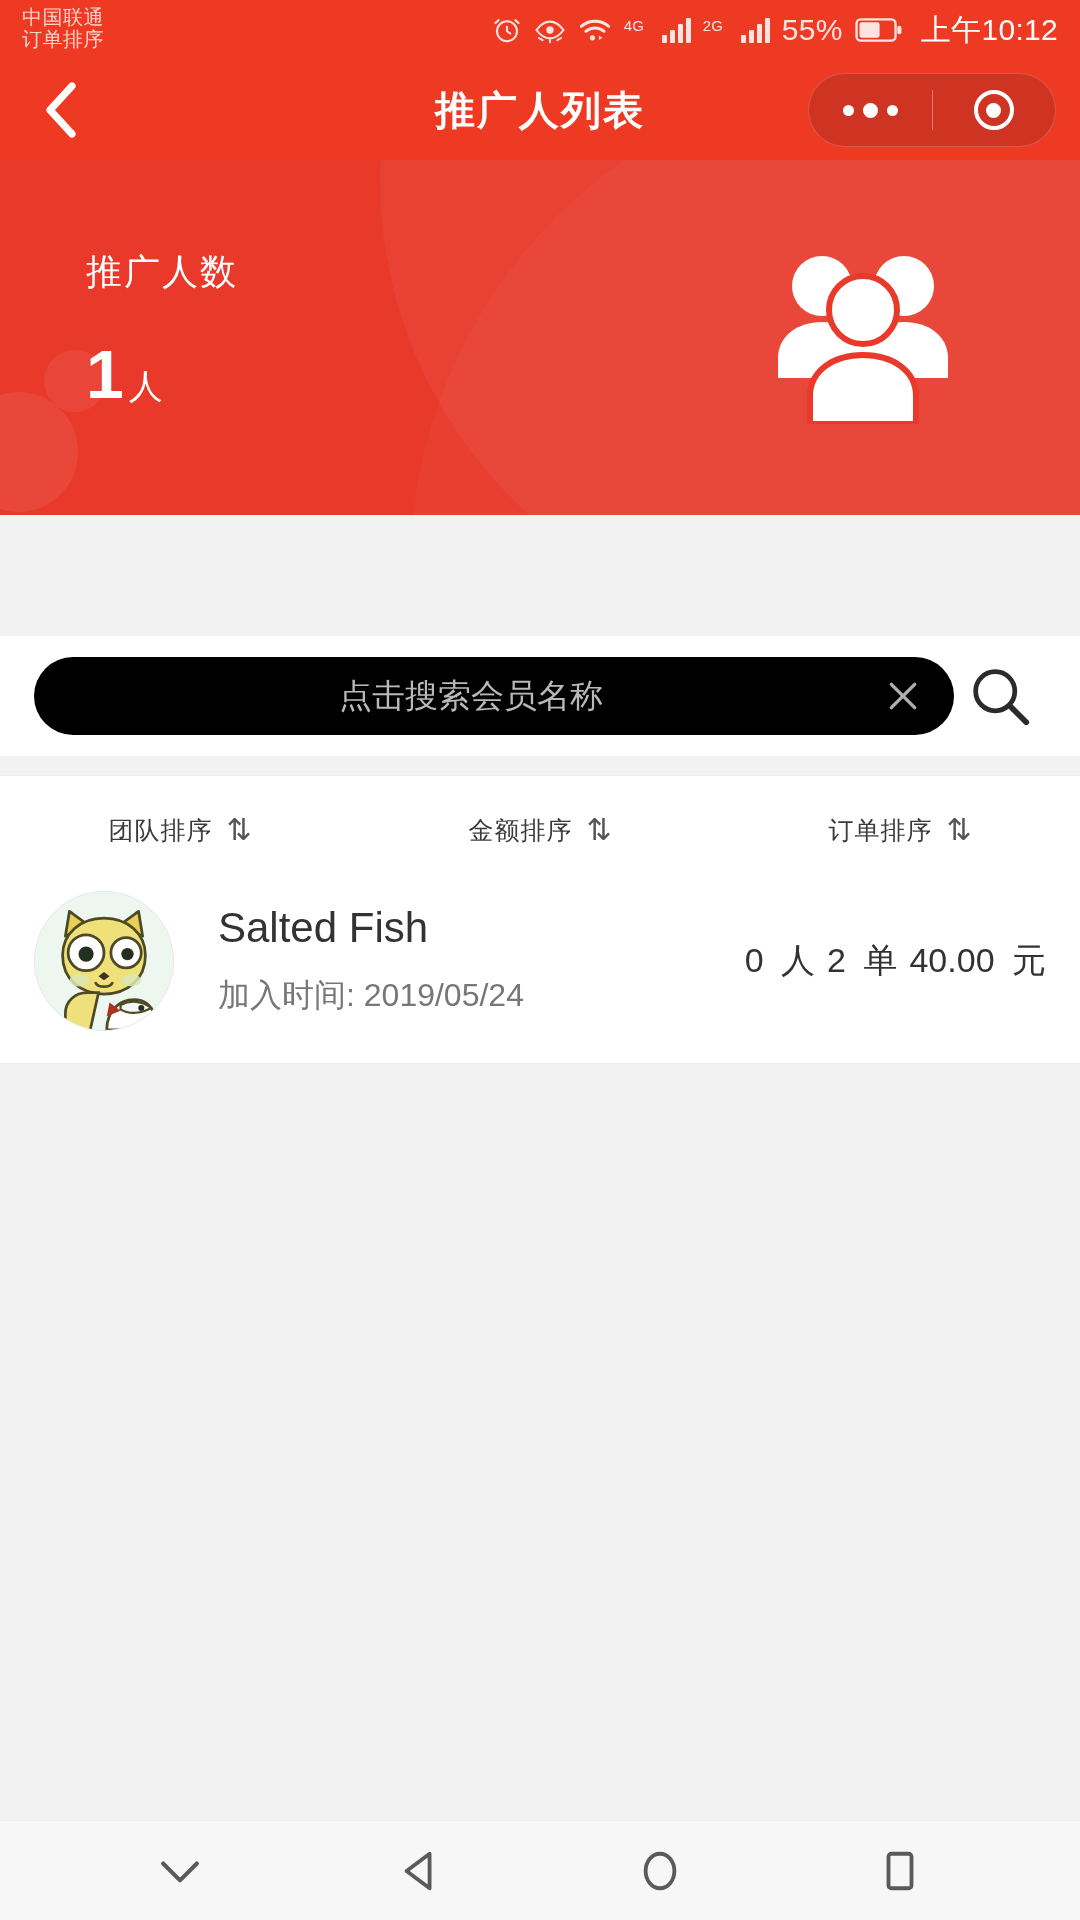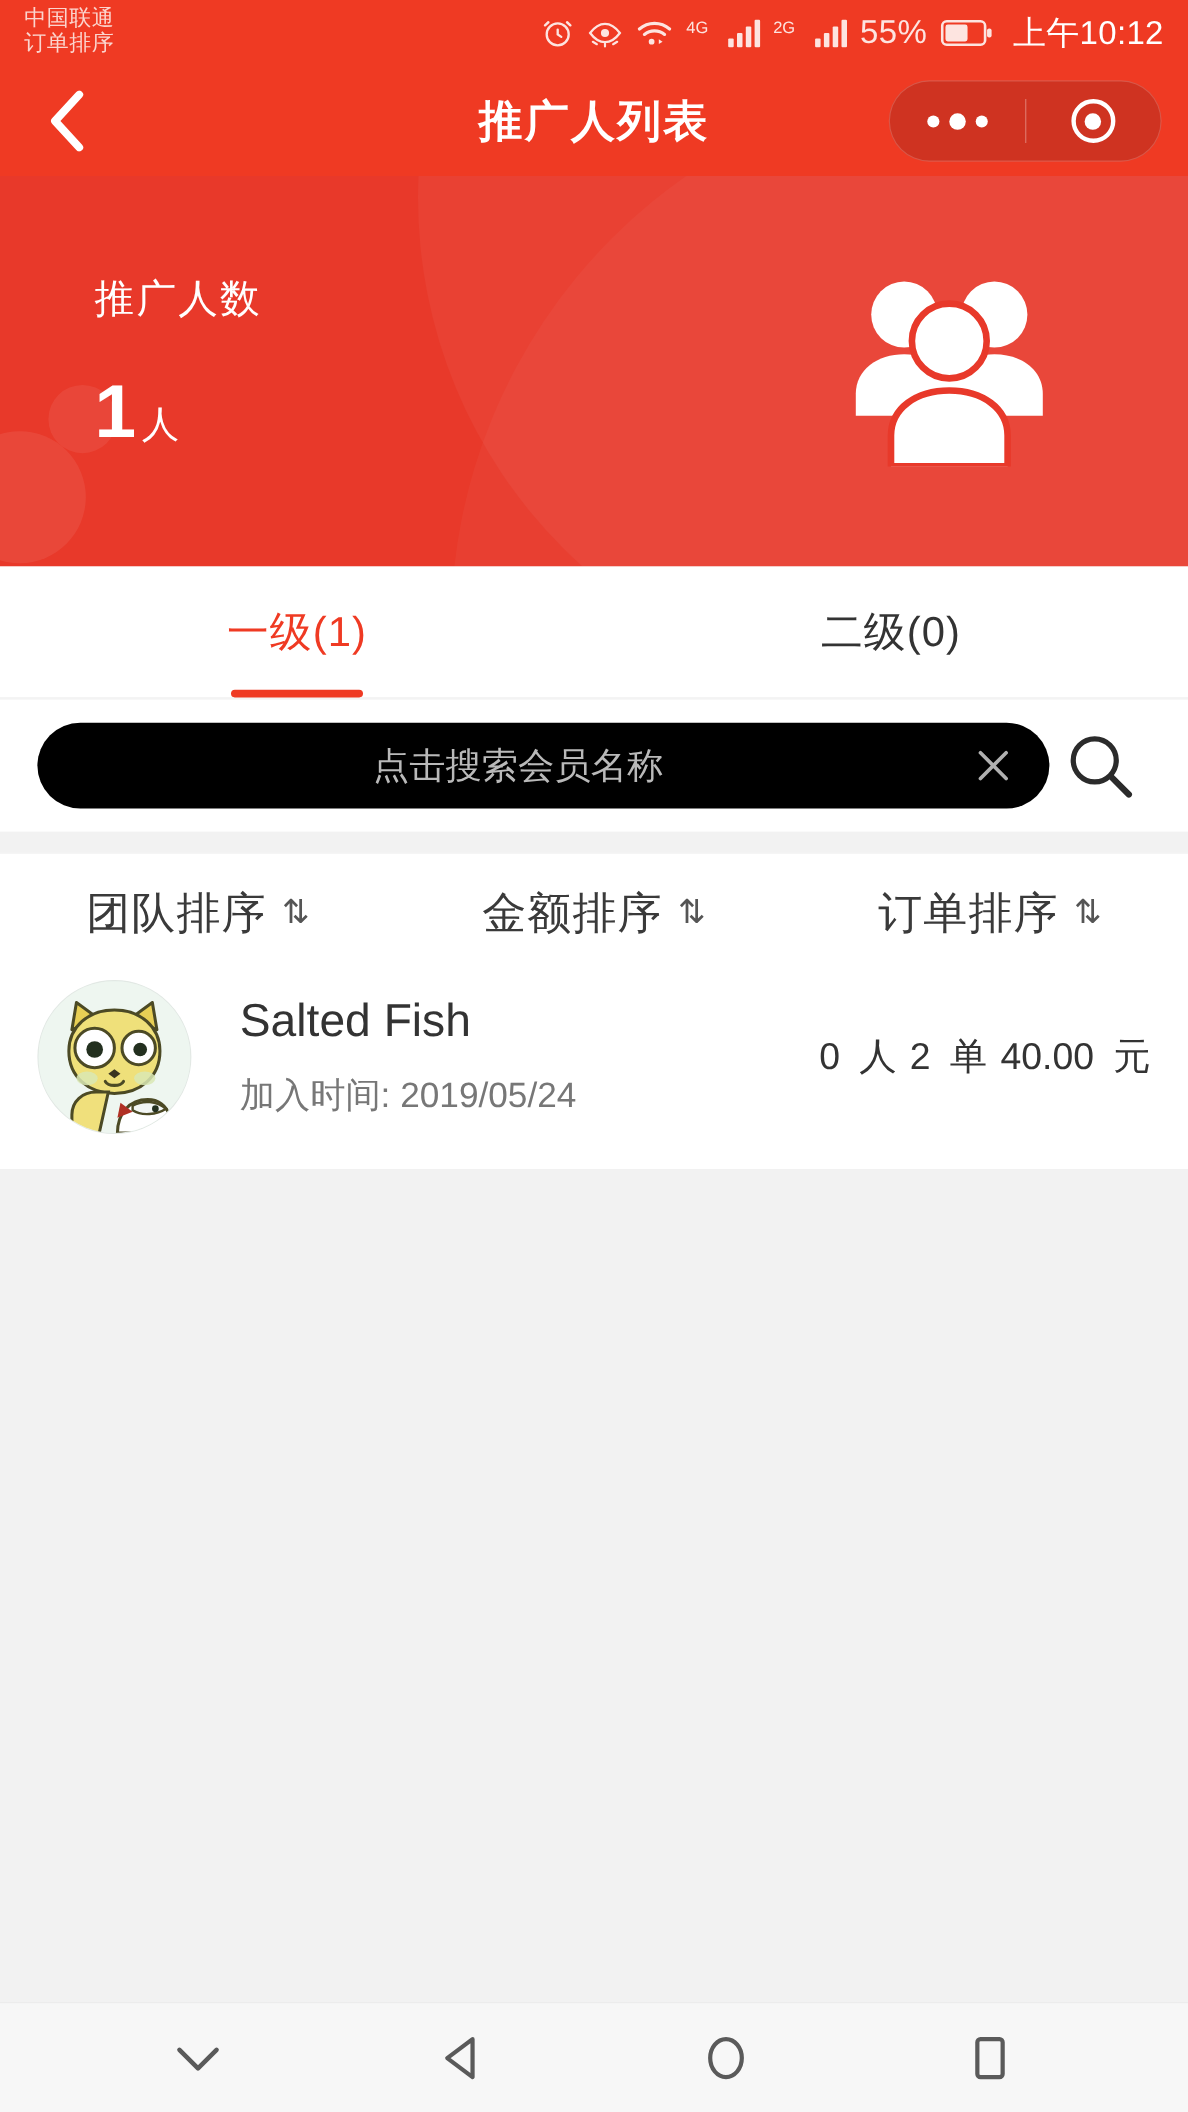--- a/index.html
+++ b/index.html
@@ -106,21 +106,21 @@
     justify-content:center; }
   .search-go { width:92px; display:flex; align-items:center; justify-content:center; }
 
   
   .sortrow {
     position:absolute; top:775px; left:0; width:1080px; height:110px;
     background:#ffffff; display:flex; align-items:center;
     border-top:1px solid #eeeeee; border-bottom:1px solid #eeeeee;
   }
   .sort-item { flex:1; display:flex; align-items:center; justify-content:center; gap:14px; }
-  .sort-label { font-size:40px; color:#3a3a3a; letter-spacing:1px; }
+  .sort-label { font-size:25px; color:#3a3a3a; letter-spacing:1px; }
   .sort-icon { font-size:30px; color:#555; line-height:1; }
 
   
   .list { position:absolute; top:859px; left:0; width:1080px; }
   .list-row {
     background:#ffffff; height:205px; display:flex; align-items:center;
     padding:0 34px; border-bottom:1px solid #ececec;
   }
   .avatar {
     width:140px; height:140px; border-radius:50%; overflow:hidden;
@@ -242,29 +242,20 @@
         <circle cx="30" cy="26" r="15" fill="#ffffff"></circle>
         <path d="M8 72V62c0-11 9.8-18 22-18s22 7 22 18v10z" fill="#ffffff"></path>
         <circle cx="71" cy="26" r="15" fill="#ffffff"></circle>
         <path d="M49 72V62c0-11 9.8-18 22-18s22 7 22 18v10z" fill="#ffffff"></path>
         <circle cx="50.5" cy="38" r="17" fill="#ffffff" stroke="#e8392a" stroke-width="3"></circle>
         <path d="M24 95V81c0-12.5 11.6-20.5 26.5-20.5S77 68.5 77 81v14z" fill="#ffffff" stroke="#e8392a" stroke-width="3"></path>
       </svg>
     </div>
   </div>
 
-  <div class="tabs">
-    <div class="tab active">
-      <span class="tab-label">一级(1)</span>
-      <span class="tab-underline"></span>
-    </div>
-    <div class="tab">
-      <span class="tab-label">二级(0)</span>
-    </div>
-  </div>
 
   <div class="searchbar">
     <div class="search-field">
       <span class="search-placeholder">点击搜索会员名称</span>
       <span class="clear-icon">
         <svg width="40" height="40" viewBox="0 0 24 24">
           <path d="M5 5l14 14M19 5L5 19" stroke="#b0b0b0" stroke-width="2" stroke-linecap="round"></path>
         </svg>
       </span>
     </div>

